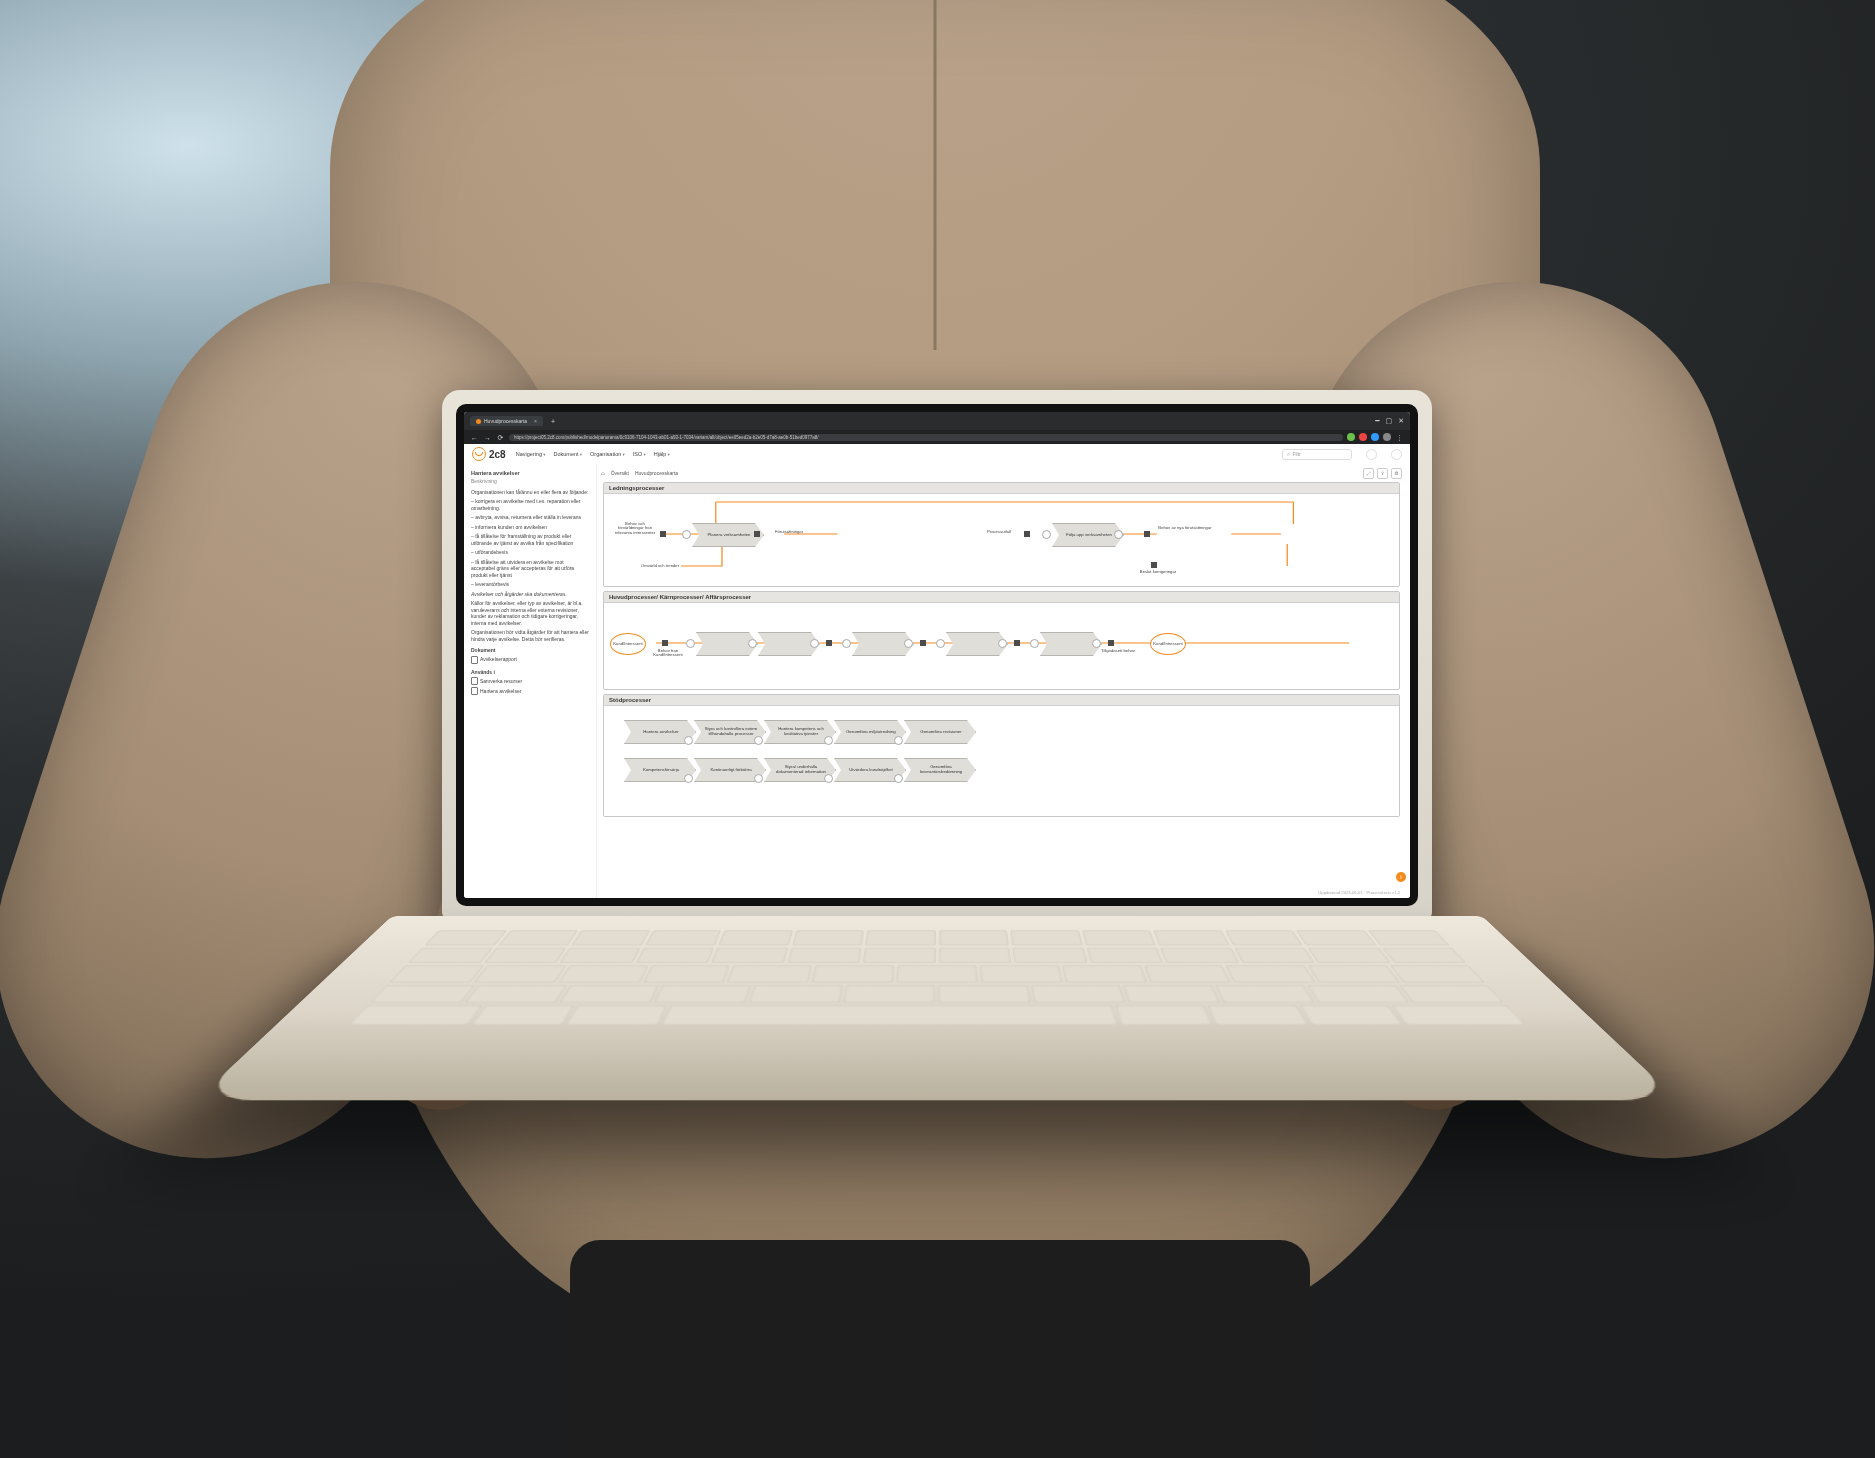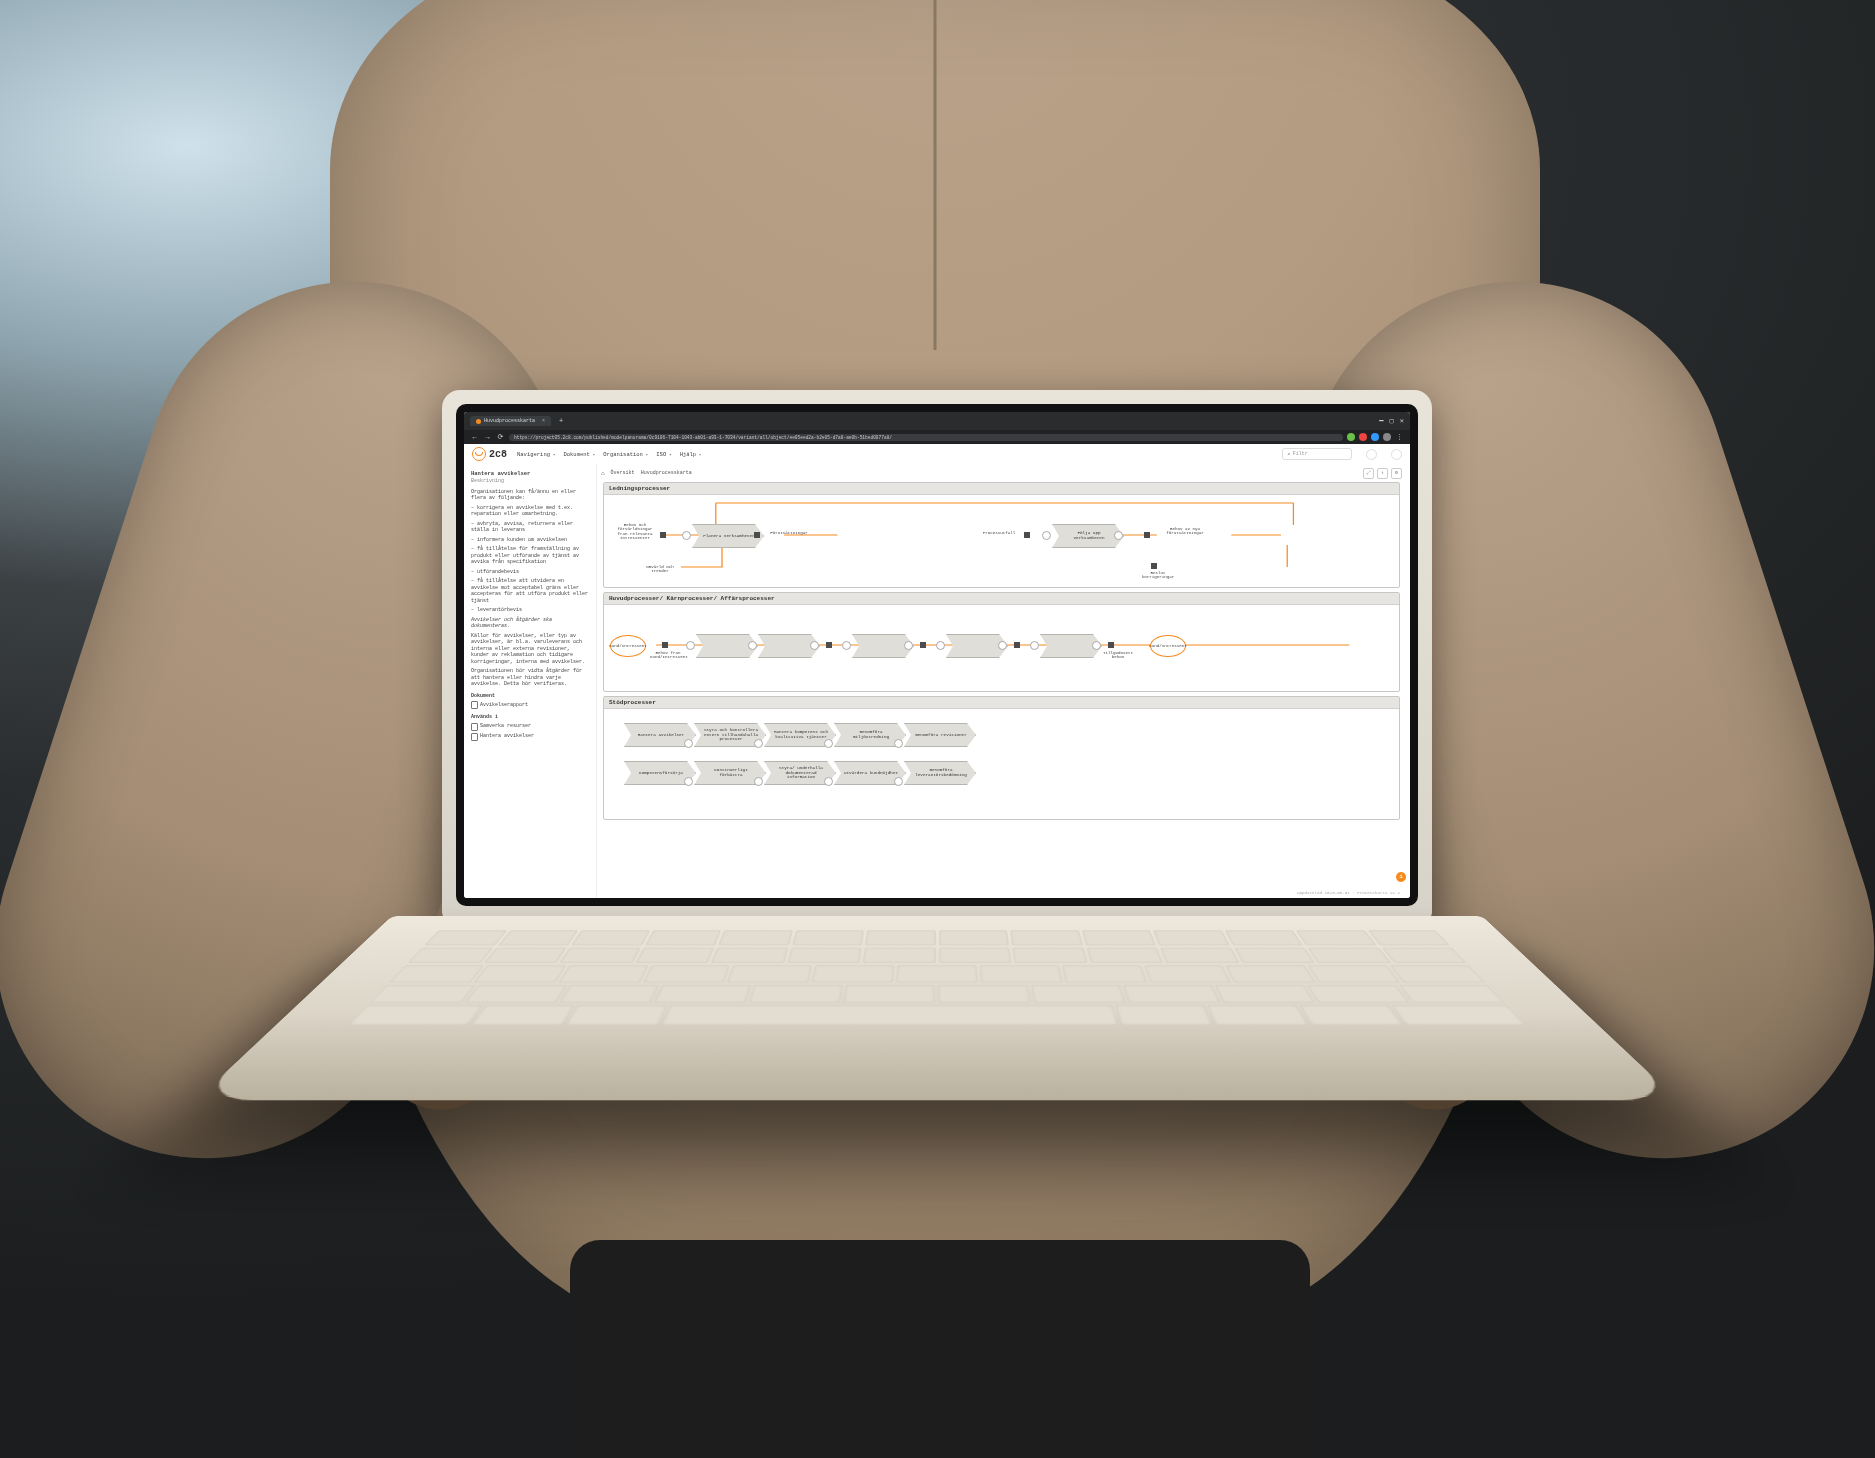--- a/index.html
+++ b/index.html
@@ -32,21 +32,20 @@
   .hand{position:absolute;top:920px;width:150px;height:190px;
     background:radial-gradient(circle at 40% 30%,#c9a582 0%,#a4805e 70%);
     border-radius:40% 40% 50% 50%;}
   .hand.left{left:370px;transform:rotate(8deg);}
   .hand.right{right:370px;transform:rotate(-8deg);}
 
   
   .laptop{
     position:absolute;left:442px;top:390px;width:990px;height:760px;
     perspective:1200px;
-    font-family:Liberation Mono, monospace;
   }
   .lid{
     position:absolute;left:0;top:0;width:990px;height:530px;
     background:linear-gradient(#e9e4da,#d8d3c8);
     border-radius:18px 18px 8px 8px;
     box-shadow:0 12px 40px rgba(0,0,0,.45);
   }
   .bezel{
     position:absolute;left:14px;top:14px;right:14px;bottom:14px;
     background:#111;border-radius:10px;

